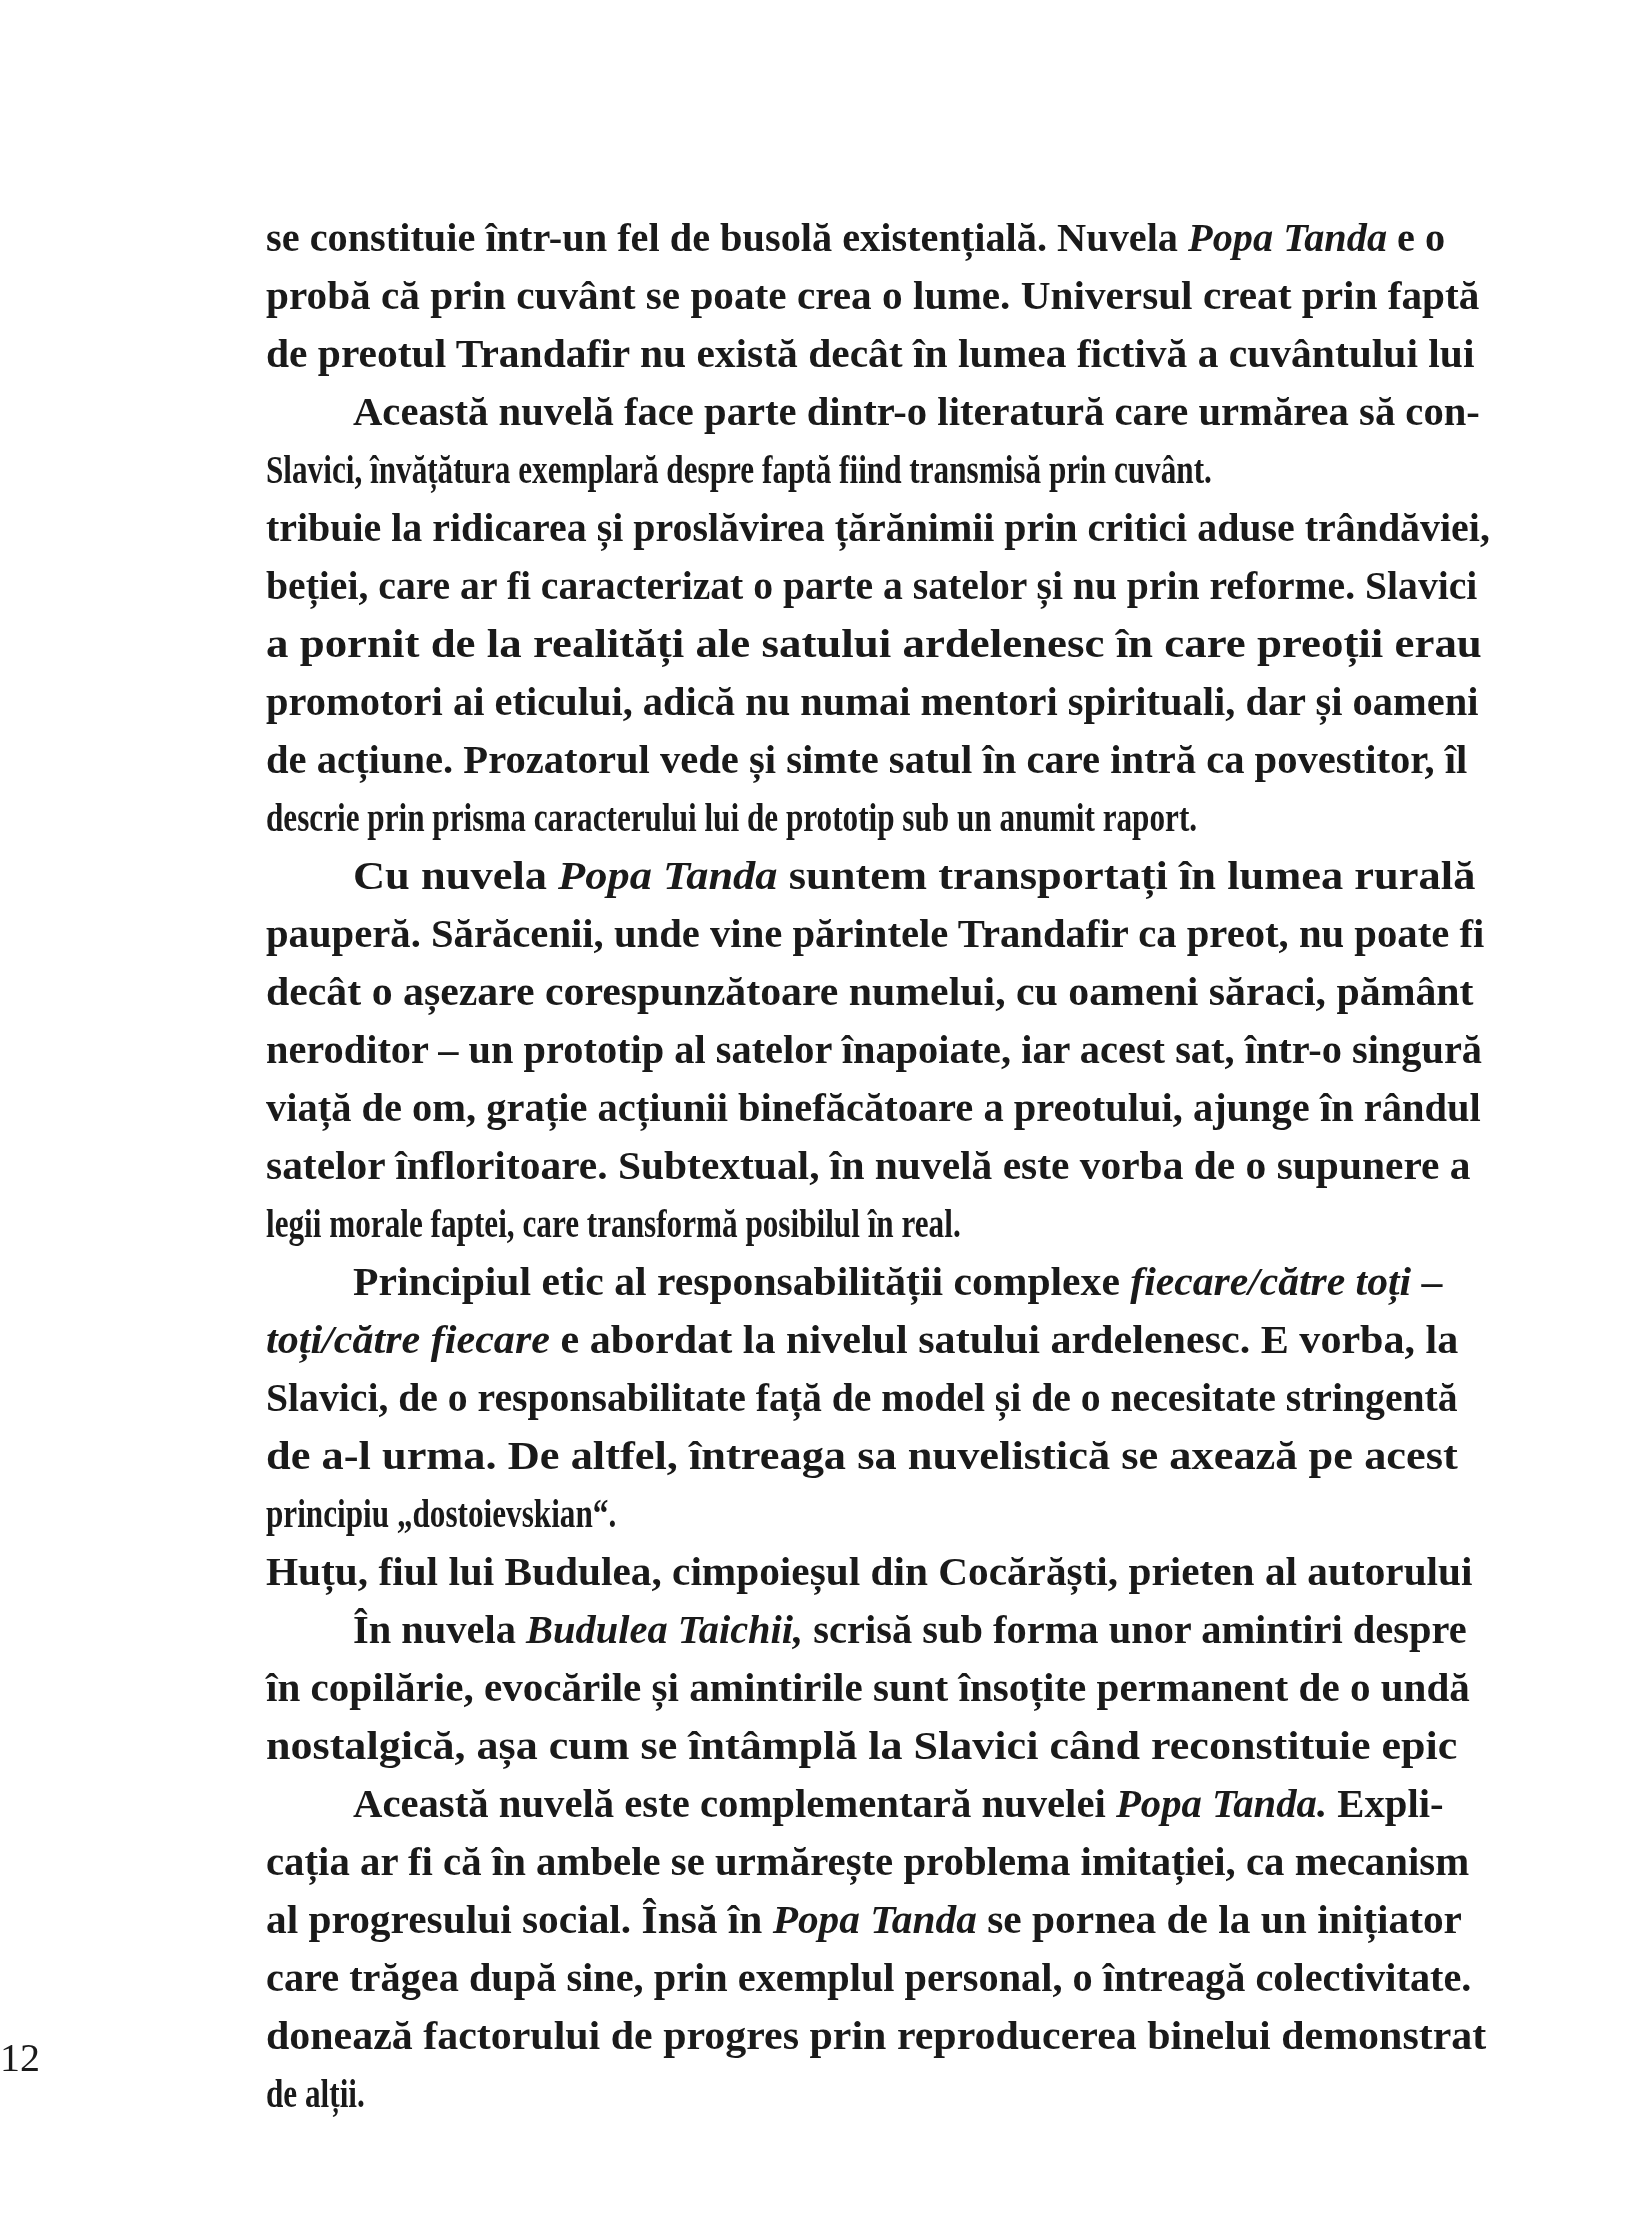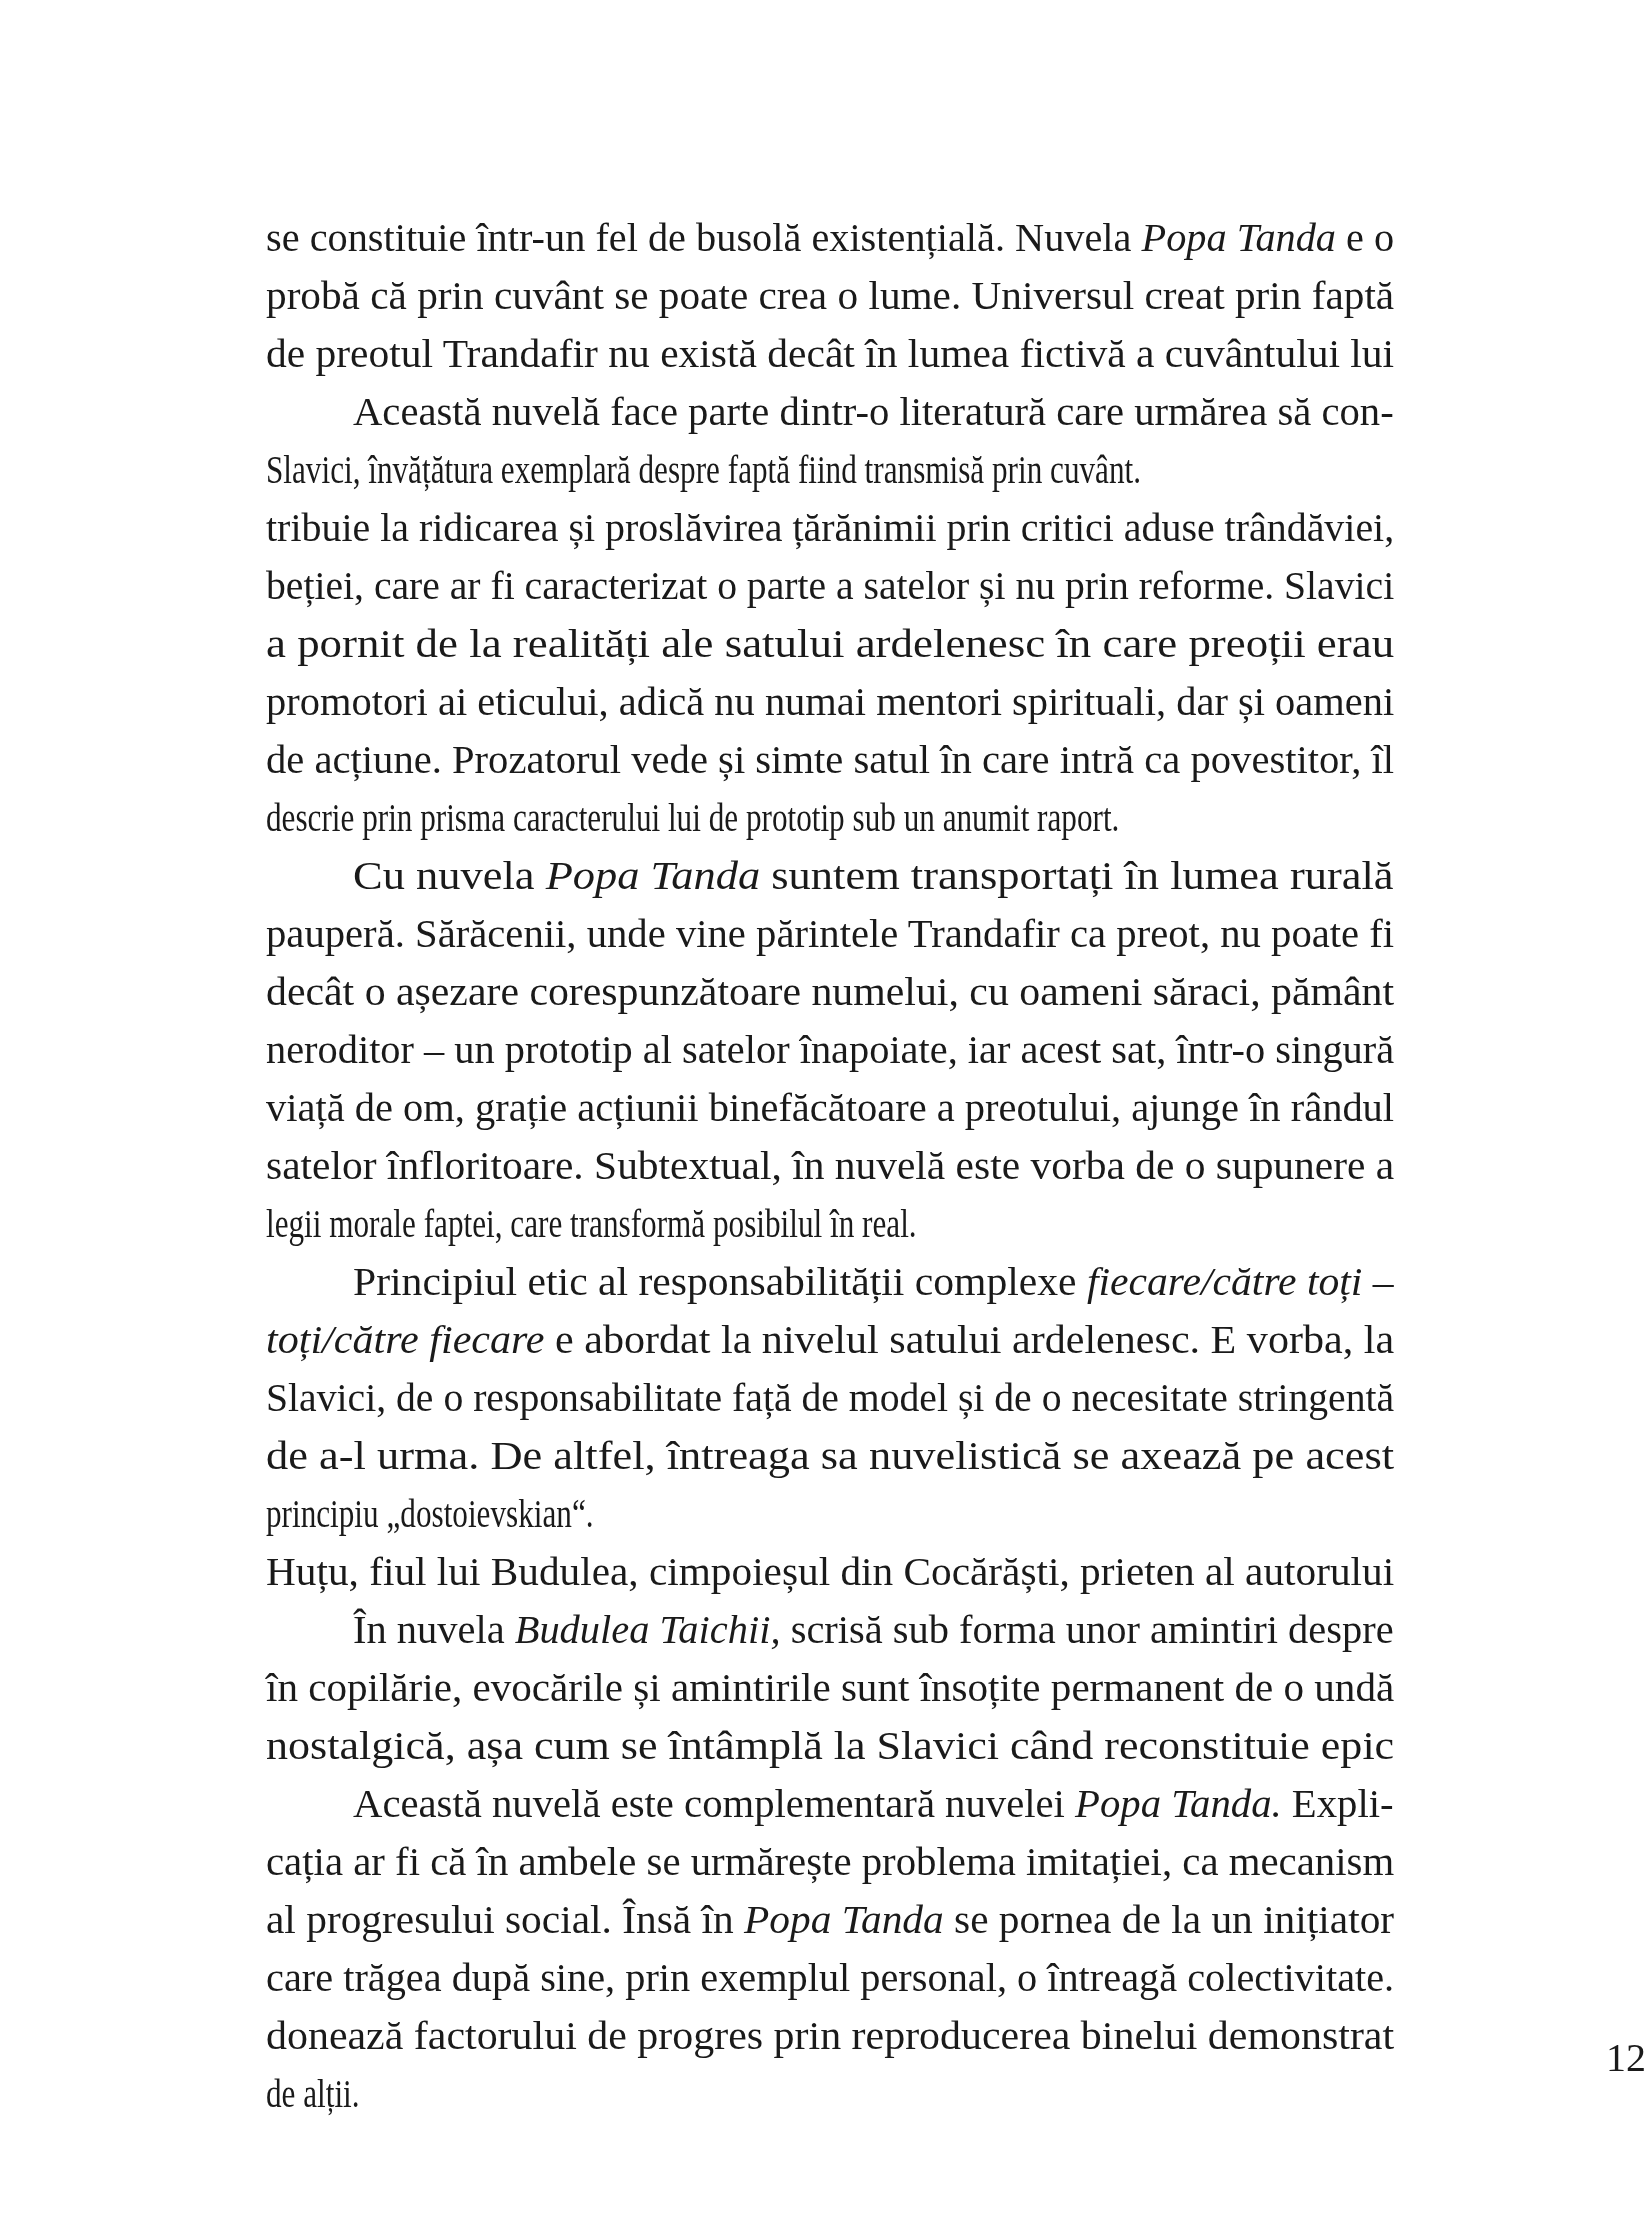--- a/index.html
+++ b/index.html
@@ -6,29 +6,29 @@
     body { width: 1646px; height: 2224px; position: relative; overflow: hidden; }
     .page {
       position: absolute; left: 0; top: 0; width: 1646px; height: 2224px; background: #fff;
     }
     .text-block {
       position: absolute; left: 266px; top: 209px; width: 1117px;
       font-family: "Liberation Serif", serif; color: #1a1a1a;
     }
     .line {
       height: 58px; line-height: 58px; font-size: 39px;
-      white-space: nowrap; position: relative;
+      white-space: nowrap; position: relative; font-weight: bold;
     }
     .line .inner {
       display: inline-block; transform-origin: 0 50%;
     }
     .line.indent .inner { margin-left: 87px; }
     .seg.italic { font-style: italic; }
     .page-number {
-      position: absolute; left: 0; width: 1646px; top: 2034px; text-align: right;
+      position: absolute; left: 0; width: 1646px; top: 2034px; text-align: left;
       font-family: "Liberation Serif", serif; font-size: 40px; color: #1a1a1a;
     }
   </style>
 </head>
 <body>
 
 <div class="page">
   <div class="text-block" id="text-block">
       <div class="line"><span class="inner" style="transform: scaleX(1.0334);"><span class="seg">se constituie într-un fel de busolă existențială. Nuvela </span><span class="seg italic">Popa Tanda</span><span class="seg"> e o</span></span></div>
       <div class="line"><span class="inner" style="transform: scaleX(1.0577);"><span class="seg">probă că prin cuvânt se poate crea o lume. Universul creat prin faptă</span></span></div>

